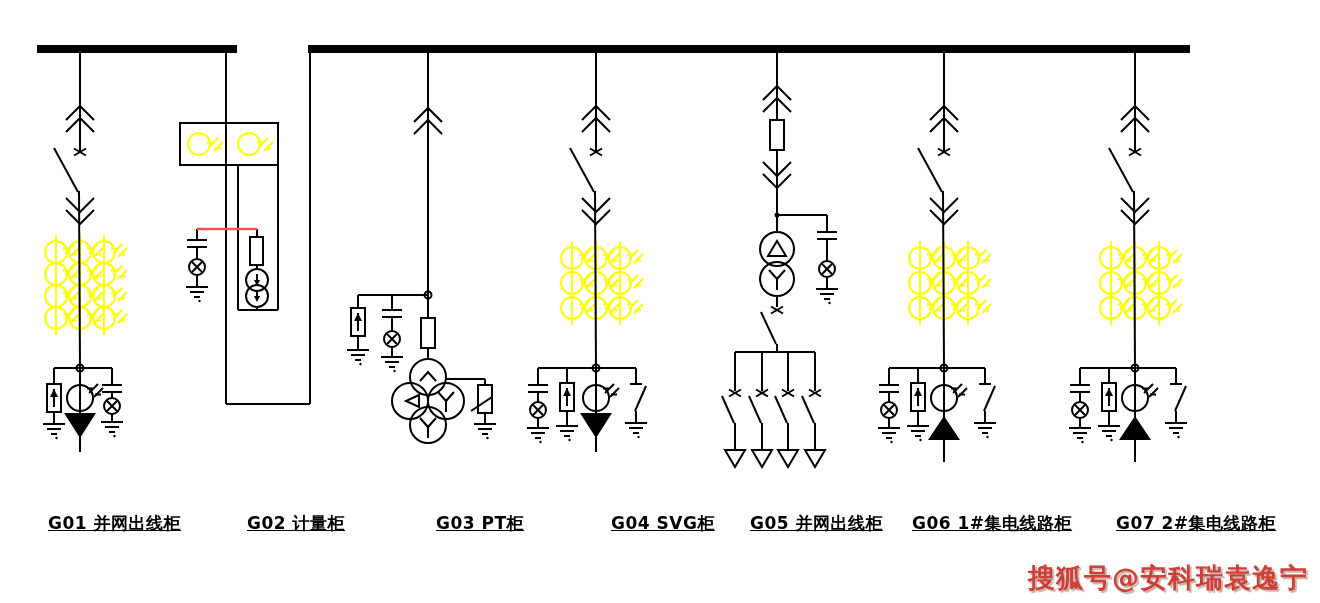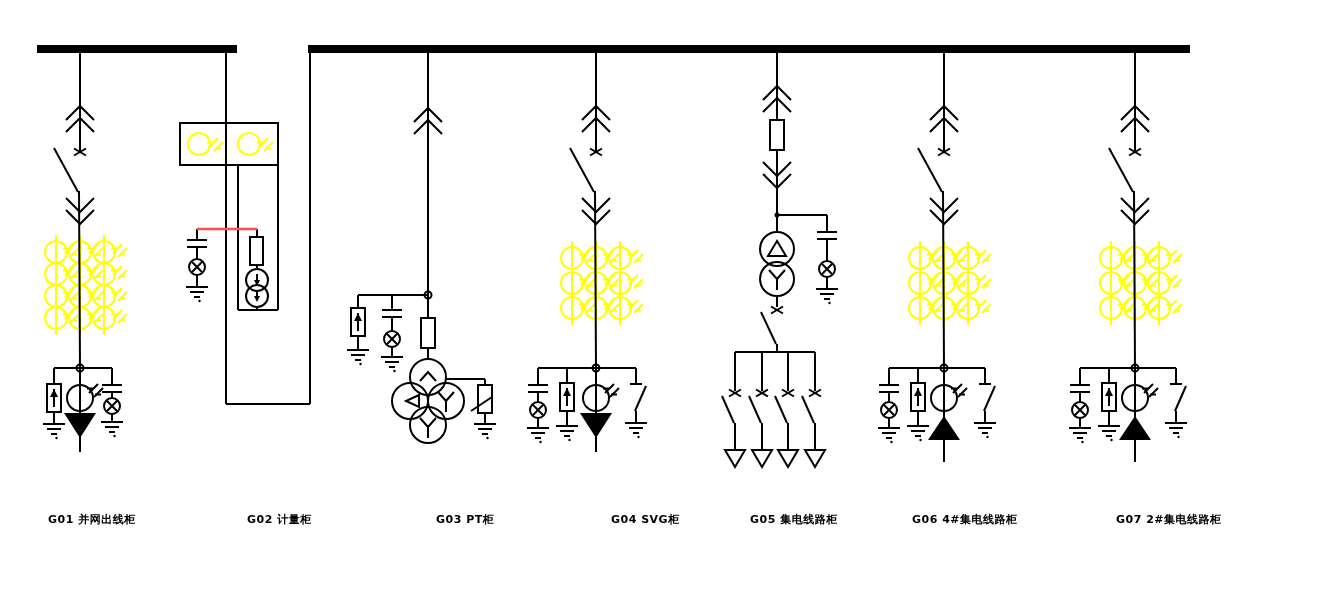--- a/index.html
+++ b/index.html
@@ -3,22 +3,22 @@
 <meta charset="utf-8">
 <style>
   html,body{margin:0;padding:0;background:#fff;}
   #stage{position:relative;width:1320px;height:603px;background:#fff;overflow:hidden;
          font-family:"DejaVu Sans",sans-serif;}
   .k{stroke:var(--ln,#000);fill:none;stroke-width:2;}
   .y{stroke:var(--ct,#ffff00);fill:none;stroke-width:2;}
   .red{stroke:var(--wire,#ff5050);stroke-width:2.5;}
   .bus{fill:var(--bus,#000);}
   .fk{fill:var(--ln,#000);stroke:none;}
-  .lbl{position:absolute;top:512px;font-weight:bold;font-size:11px;color:#000;
-       letter-spacing:.5px;white-space:nowrap;font-family:"DejaVu Sans",sans-serif;}
+  .lbl{position:absolute;top:512px;font-weight:bold;font-size:17px;color:#000;
+       letter-spacing:.5px;white-space:nowrap;font-family:"DejaVu Sans",sans-serif;text-decoration:underline;}
   .wm{position:absolute;left:1028px;top:560px;font-weight:bold;font-size:27px;
       color:var(--wm,#cf3f35);letter-spacing:1px;white-space:nowrap;
       text-shadow:2px 2px 1px rgba(90,40,30,.35);font-family:"DejaVu Sans",sans-serif;}
 </style>
 </head>
 <body>
 
 <div id="stage">
 
 <svg width="1320" height="603" viewBox="0 0 1320 603">
@@ -360,18 +360,19 @@
     </g>
     <path class="fk" d="M1119,440 L1151,440 L1135,416 Z"></path>
   </g>
 </svg>
 
   
   <div class="lbl" style="left:48px">G01 并网出线柜</div>
   <div class="lbl" style="left:247px">G02 计量柜</div>
   <div class="lbl" style="left:436px">G03 PT柜</div>
   <div class="lbl" style="left:611px">G04 SVG柜</div>
-  <div class="lbl" style="left:750px">G05 集电线路柜</div>
-  <div class="lbl" style="left:912px">G06 4#集电线路柜</div>
+  <div class="lbl" style="left:750px">G05 并网出线柜</div>
+  <div class="lbl" style="left:912px">G06 1#集电线路柜</div>
   <div class="lbl" style="left:1116px">G07 2#集电线路柜</div>
 
   
+  <div class="wm">搜狐号@安科瑞袁逸宁</div>
 </div>
 
 </body></html>

